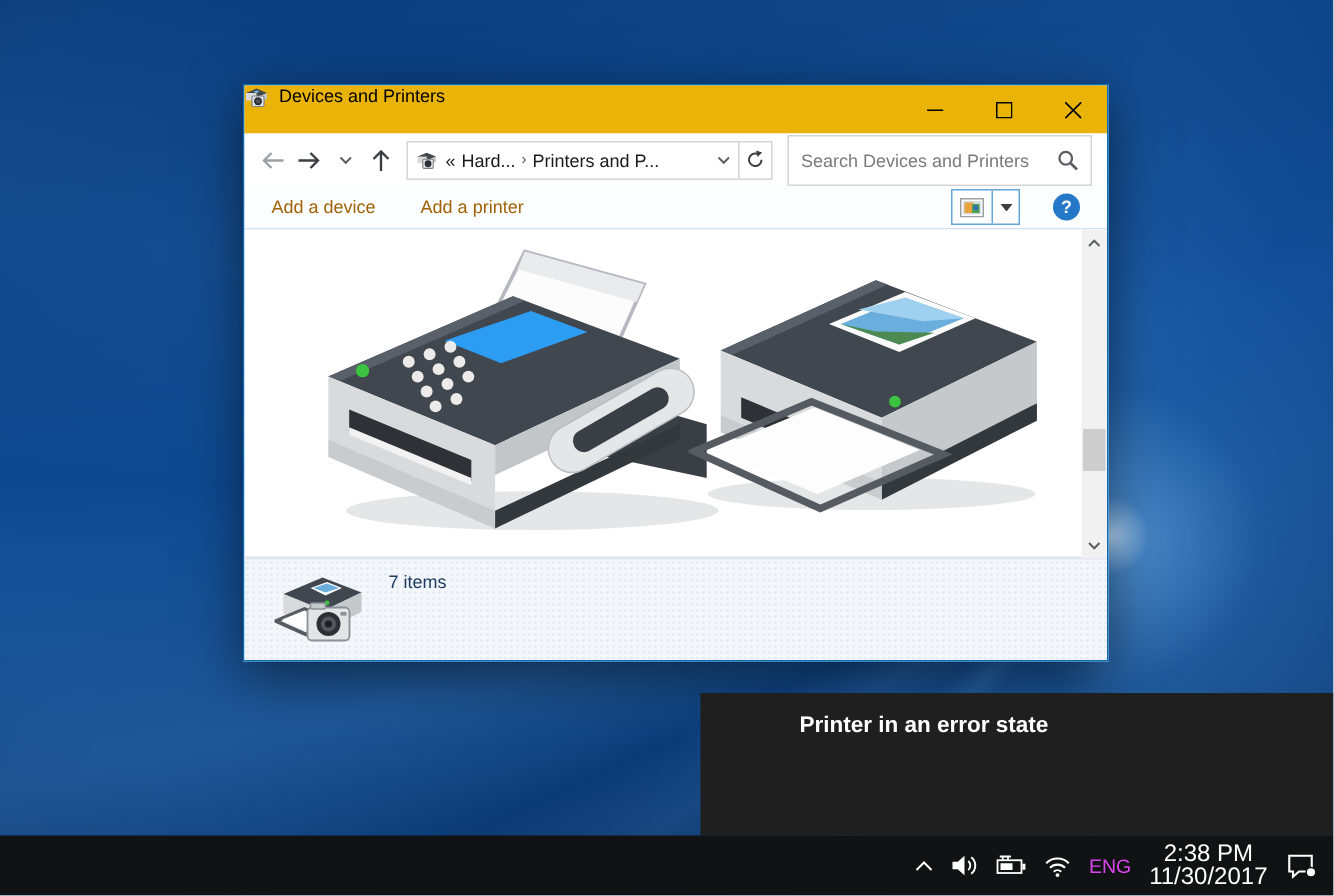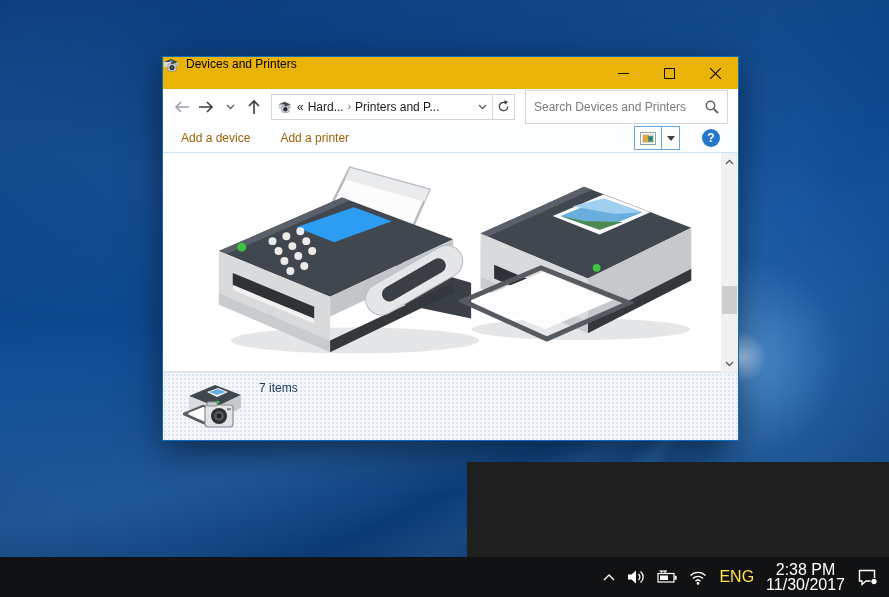--- a/index.html
+++ b/index.html
@@ -90,21 +90,21 @@
   .toast-title { font-size:15px; font-weight:bold; color:#fff; }
   .toast-body { margin-top:3px; font-size:15px; line-height:21px; color:#9f9f9f; width:310px; }
 
   
   .taskbar {
     position:absolute; left:0; bottom:0; width:889px; height:40px;
     background:#111214; display:flex; align-items:center; color:#fff;
   }
   .tray { margin-left:auto; display:flex; align-items:center; gap:12px; padding-right:10px; }
   .tray-item { display:flex; align-items:center; justify-content:center; }
-  .tray-lang { font-size:16px; color:#fde047; }
+  .tray-lang { font-size:13px; color:#d946ef; }
   .clock { text-align:center; font-size:16px; line-height:15px; color:#fff; }
 
   svg { display:block; }
 </style>
 </head>
 <body>
 
 <div class="screen">
 
   <div class="window">
@@ -329,20 +329,21 @@
         <circle cx="36" cy="38" r="8" fill="#2c3036"></circle>
         <circle cx="36" cy="38" r="5" fill="#54585e"></circle>
         <circle cx="36" cy="38" r="2.4" fill="#1b1e22"></circle>
         <rect x="44" y="30" width="4" height="2.4" fill="#8a9096"></rect>
       </svg>
       <span class="items-count">7 items</span>
     </div>
   </div>
 
   <div class="toast">
+    <div class="toast-title">Printer in an error state</div>
   </div>
 
   <div class="taskbar">
     <div class="tray">
       <div class="tray-item">
         <svg width="12" height="8" viewBox="0 0 12 8">
           <path d="M1 7 L6 2 L11 7" fill="none" stroke="#fff" stroke-width="1.4"></path>
         </svg>
       </div>
       <div class="tray-item">

